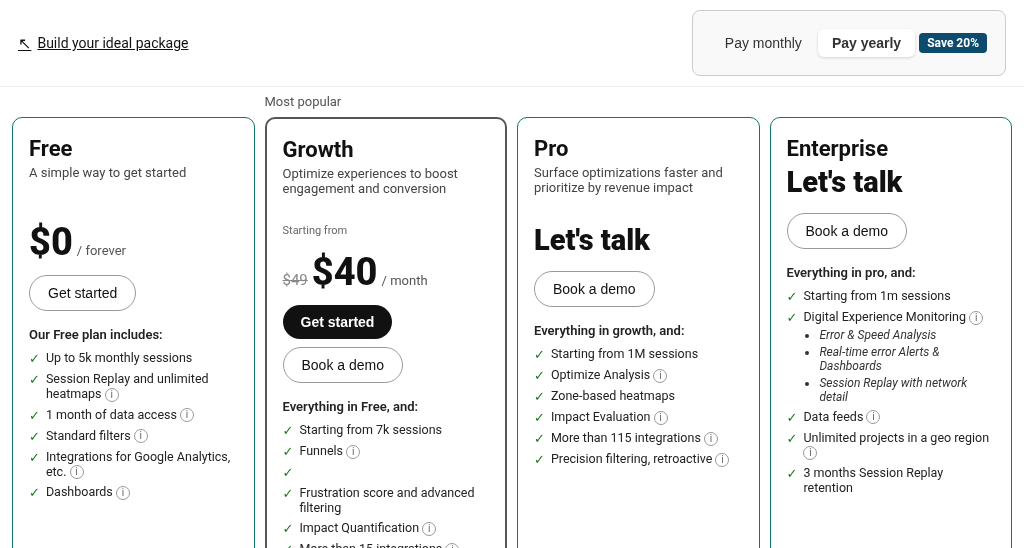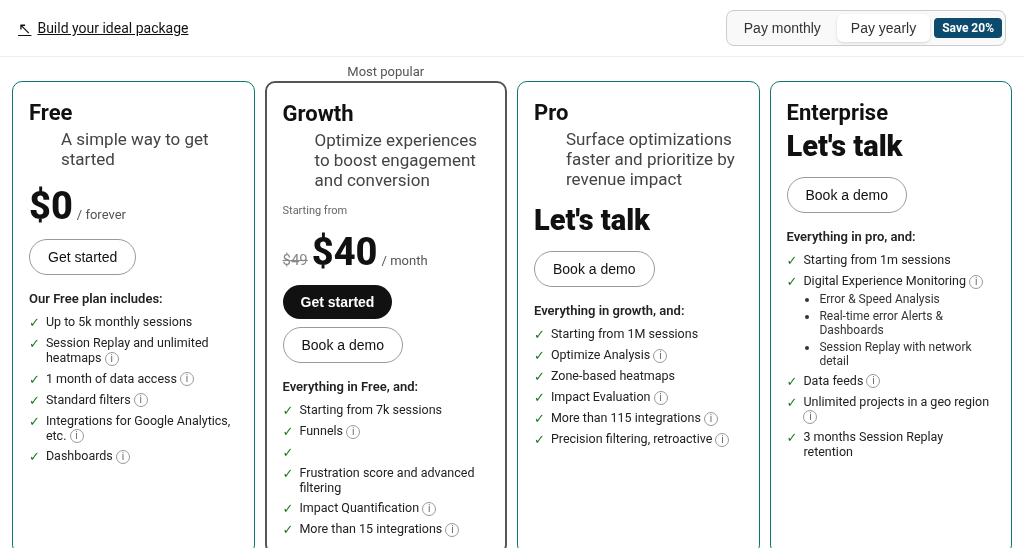--- a/index.html
+++ b/index.html
@@ -30,21 +30,21 @@
     .build-link .arrow {
       font-size: 16px;
     }
     .billing-toggle {
       display: flex;
       align-items: center;
       border: 1px solid #ccc;
       border-radius: 8px;
       overflow: hidden;
       background: #f9f9f9;
-      padding: 3px;
+      padding: 18px;
       gap: 2px;
     }
     .billing-toggle button {
       background: none;
       border: none;
       padding: 6px 14px;
       font-size: 14px;
       cursor: pointer;
       border-radius: 6px;
       color: #333;
@@ -87,25 +87,24 @@
     }
     .plan-card.highlighted {
       border: 2px solid #555;
     }
     .plan-name {
       font-size: 22px;
       font-weight: 700;
       margin-bottom: 4px;
     }
     .plan-desc {
-      font-size: 17px;
+      font-size: 13px;
       color: #444;
       margin-bottom: 14px;
       min-height: 44px;
-      margin-left: 32px;
     }
     .starting-from {
       font-size: 11px;
       color: #666;
       margin-bottom: 16px;
     }
     .price-row {
       display: flex;
       align-items: baseline;
       gap: 4px;
@@ -199,43 +198,44 @@
       list-style: disc;
       padding-left: 16px;
       margin-top: 3px;
       display: flex;
       flex-direction: column;
       gap: 3px;
     }
     .sub-list li {
       font-size: 12px;
       color: #333;
+      font-style: italic;
     }
   </style>
 </head>
 <body>
 
 <div class="top-bar">
   <div class="build-link">
     <span class="arrow">↖</span>
     <span>Build your ideal package</span>
   </div>
   <div class="billing-toggle">
     <button class="billing-toggle" style="border:none;background:none;border-radius:6px;padding:6px 14px;font-size:14px;cursor:pointer;color:#333;">Pay monthly</button>
     <div class="yearly-btn-wrap">
-      <button class="active-billing" style="background:#fff;box-shadow:0 1px 3px rgba(0,0,0,0.15);font-weight:400;border:none;border-radius:6px;padding:6px 14px;font-size:14px;cursor:pointer;color:#333;">Pay yearly</button>
+      <button class="active-billing" style="background:#fff;box-shadow:0 1px 3px rgba(0,0,0,0.15);font-weight:700;border:none;border-radius:6px;padding:6px 14px;font-size:14px;cursor:pointer;color:#333;">Pay yearly</button>
       <span class="save-badge">Save 20%</span>
     </div>
   </div>
 </div>
 
 <div class="plans-area">
   <div style="display:grid;grid-template-columns:repeat(4,1fr);gap:10px;">
     <div></div>
-    <div style="text-align:center;padding:6px 0 2px;">
+    <div style="padding:6px 0 8px;">
       <span style="font-size:13px;color:#555;">Most popular</span>
     </div>
     <div></div>
     <div></div>
   </div>
   <div class="plans-grid" id="plans-grid">
   <div class="plan-card">
         <div class="plan-name">Free</div>
         <div class="plan-desc">A simple way to get started</div>
         <div class="price-row">

